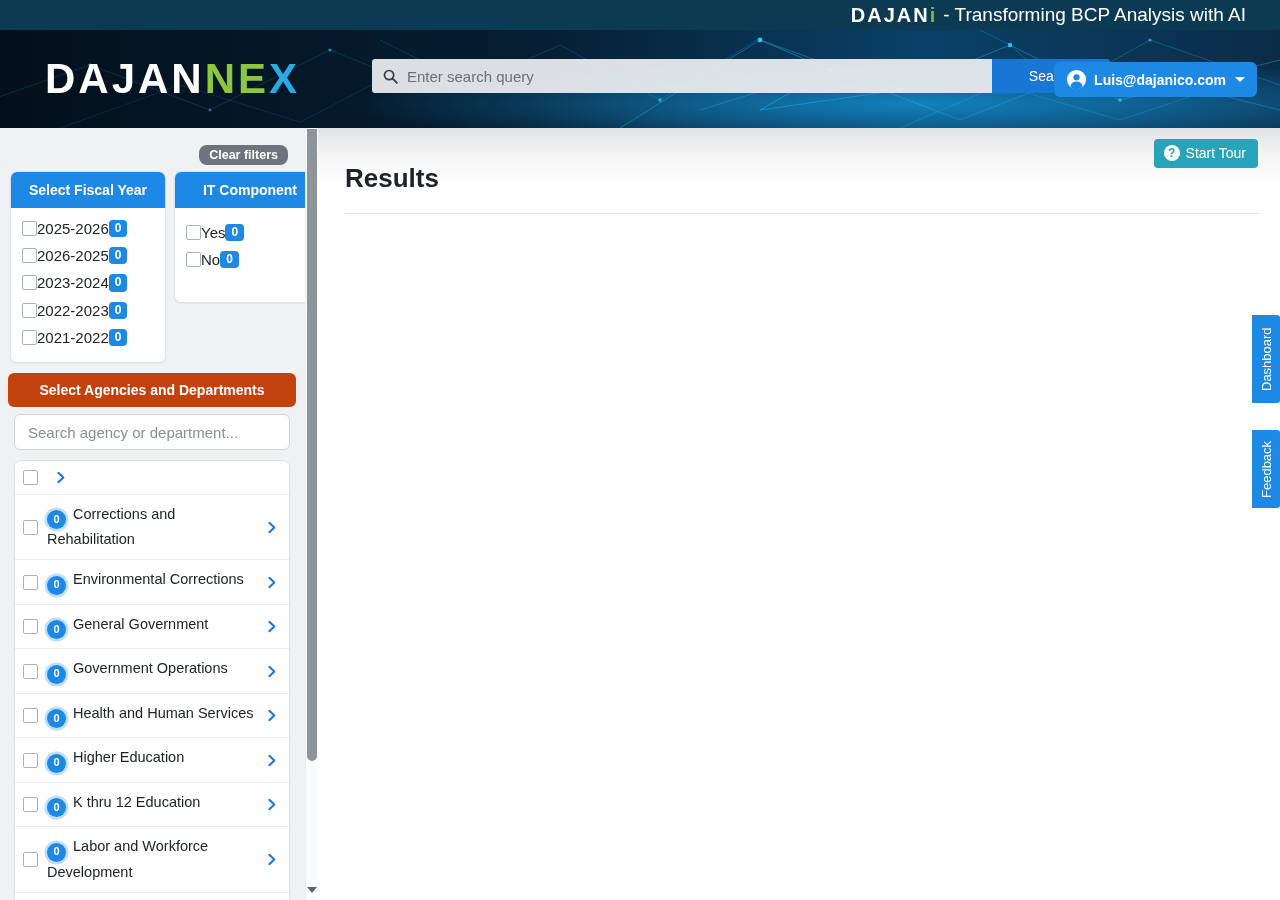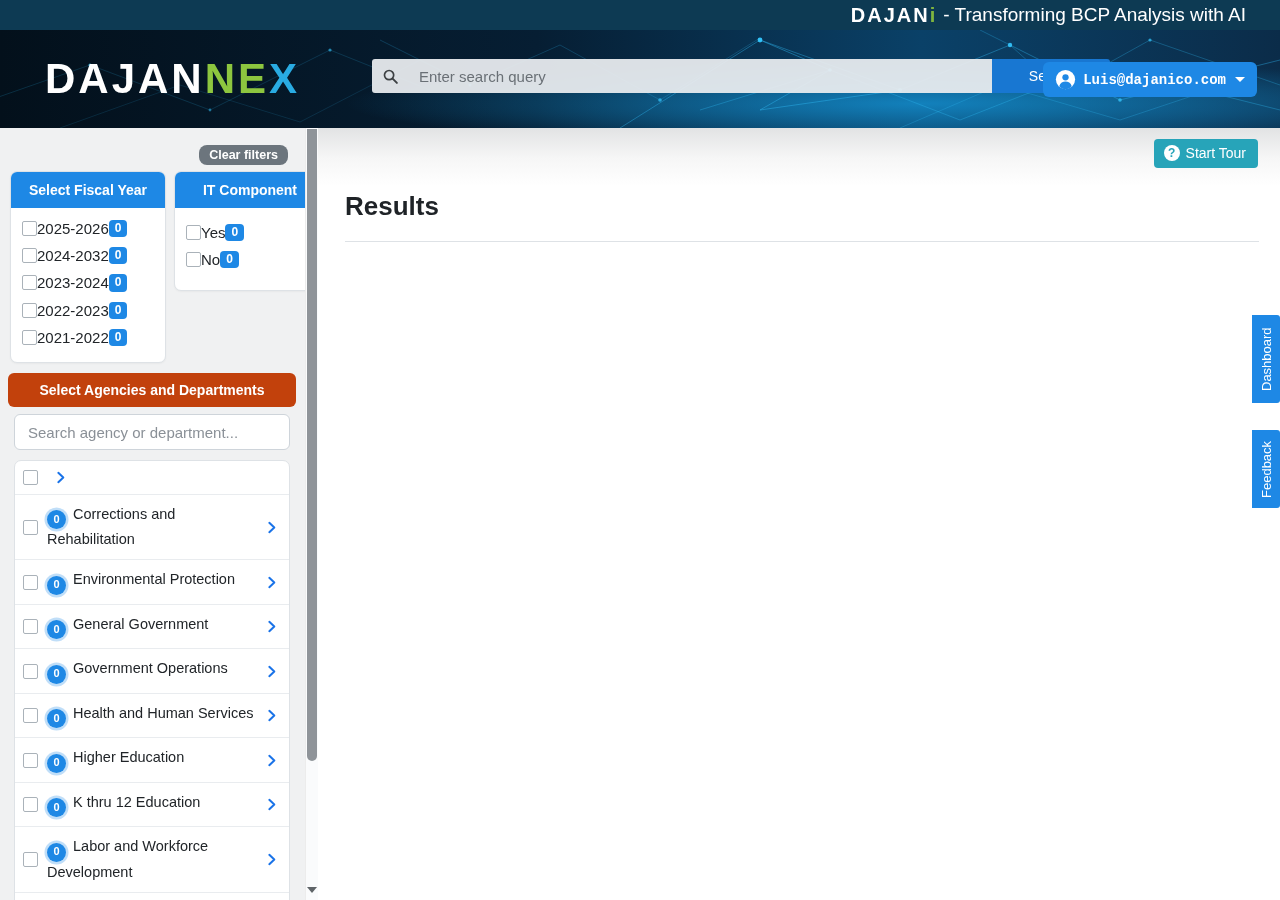--- a/index.html
+++ b/index.html
@@ -17,33 +17,33 @@
   .header { position:relative; height:98px; background:#04121e; overflow:hidden; }
   .header svg.plexus { position:absolute; inset:0; width:100%; height:100%; }
   .logo { position:absolute; left:45px; top:50%; transform:translateY(-50%);
     font-size:42px; font-weight:800; letter-spacing:3px; line-height:1; }
   .logo .l-daja { color:#ffffff; }
   .logo .l-ne   { color:#8dc63f; }
   .logo .l-x    { color:#29abe2; }
 
   .search-group { position:absolute; left:372px; top:29px; display:flex; height:34px; }
   .search-box { width:620px; background:rgba(233,236,239,0.94); display:flex;
-    align-items:center; border-radius:3px 0 0 3px; padding:0 10px;gap:12px; }
+    align-items:center; border-radius:3px 0 0 3px; padding:0 10px; }
   .search-box svg { flex:0 0 auto; }
   .search-box input { border:none; outline:none; background:transparent; width:100%;
     font-size:15px; color:#202124; margin-left:8px; font-family:"Liberation Sans",sans-serif; }
   .search-box input::placeholder { color:#6a7076; }
   .search-btn { width:118px; background:#1877d2; color:#fff; border:none;
     font-size:14px; border-radius:0 3px 3px 0; cursor:pointer;
     font-family:"Liberation Sans",sans-serif; }
 
   .user-btn { position:absolute; right:23px; top:32px; height:35px; background:#1e88e5;
     border:none; border-radius:6px; display:flex; align-items:center; gap:7px;
     padding:4px 12px; color:#fff; font-weight:700; font-size:14px; cursor:pointer;
-    font-family:Liberation Mono, monospace; }
+    font-family:Liberation Sans, sans-serif; }
   .caret-down { width:0; height:0; border-left:5px solid transparent;
     border-right:5px solid transparent; border-top:5px solid #fff; margin-left:2px; }
 
   
   .content-row { display:flex; height:772px; }
 
   
   .sidebar { position:relative; width:305px; background:#f0f1f2; flex:0 0 auto; }
   .clear-filters { position:absolute; top:17px; right:17px; background:#6c757d;
     color:#fff; font-size:12.5px; font-weight:700; border:none; border-radius:8px;
@@ -51,21 +51,21 @@
 
   .panels-row { position:absolute; top:43px; left:10px; display:flex; gap:8px;
     align-items:flex-start; }
   .panel { background:#fff; border:1px solid #dee2e6; border-radius:7px;
     box-shadow:0 1px 2px rgba(0,0,0,.04); }
   .panel-header { background:#1e88e5; color:#fff; font-weight:700; font-size:14px;
     text-align:center; padding:10px 4px; border-radius:6px 6px 0 0; }
   .panel-fiscal { width:156px; }
   .panel-it { width:152px; }
   .panel-body { padding:12px 8px 14px 11px; }
-  .panel-it .panel-body { padding-bottom:20px; padding-top:16px; }
+  .panel-it .panel-body { padding-bottom:32px; padding-top:16px; }
   .check-row { display:flex; align-items:center; margin-bottom:10px; }
   .check-row:last-child { margin-bottom:2px; }
   .cb { width:15px; height:15px; border:1px solid #aab2b9; border-radius:2px;
     background:#fff; flex:0 0 auto; cursor:pointer; }
   .check-label { font-size:15px; color:#212529; }
   .badge-sq { background:#1e88e5; color:#fff; font-size:12px; font-weight:700;
     border-radius:4px; padding:2px 6px; line-height:1.1; }
 
   .agencies-header { position:absolute; top:245px; left:8px; right:9px;
     background:#c2410c; color:#fff; font-weight:700; font-size:14px; text-align:center;
@@ -99,21 +99,21 @@
   
   .main { position:relative; flex:1;
     background:linear-gradient(to bottom, #e2e3e4 0, #f6f6f6 30px, #ffffff 58px); }
   .start-tour { position:absolute; top:11px; right:22px; background:#27a4b9; color:#fff;
     border:none; border-radius:4px; font-size:14px; padding:6px 12px 7px 10px;
     display:flex; align-items:center; gap:6px; cursor:pointer;
     font-family:"Liberation Sans",sans-serif; }
   .q-icon { display:inline-flex; width:16px; height:16px; border-radius:50%;
     background:#fff; color:#27a4b9; font-weight:800; font-size:12px;
     align-items:center; justify-content:center; }
-  .results-title { margin:63px 0 0 27px; font-size:26px; font-weight:600; color:#1f2327; }
+  .results-title { margin:35px 0 0 27px; font-size:26px; font-weight:600; color:#1f2327; }
   .results-rule { border:none; border-top:1px solid #dee2e6; margin:19px 21px 0 27px; }
 
   
   .vtab { position:absolute; right:0; width:28px; background:#1e88e5; color:#fff;
     border:none; border-radius:3px 0 0 3px; cursor:pointer; font-size:13px;
     writing-mode:vertical-rl; transform:rotate(180deg); text-align:center;
     font-family:"Liberation Sans",sans-serif; padding:0; }
   .vtab-dashboard { top:315px; height:88px; }
   .vtab-feedback  { top:430px; height:78px; }
 </style>
@@ -202,21 +202,21 @@
       <div class="panel panel-fiscal">
         <div class="panel-header">Select Fiscal Year</div>
         <div class="panel-body">
           <div class="check-row">
             <span class="cb"></span>
             <span class="check-label">2025-2026</span>
             <span class="badge-sq">0</span>
           </div>
           <div class="check-row">
             <span class="cb"></span>
-            <span class="check-label">2024-2032</span>
+            <span class="check-label">2026-2025</span>
             <span class="badge-sq">0</span>
           </div>
           <div class="check-row">
             <span class="cb"></span>
             <span class="check-label">2023-2024</span>
             <span class="badge-sq">0</span>
           </div>
           <div class="check-row">
             <span class="cb"></span>
             <span class="check-label">2022-2023</span>
@@ -264,21 +264,21 @@
         <span class="cb"></span>
         <span class="agency-text"><span class="badge-circle">0</span><span>Corrections and Rehabilitation</span></span>
         <span class="chevron">
             <svg width="15" height="15" viewBox="0 0 24 24">
               <path d="M8.5 4.5l8 7.5-8 7.5" fill="none" stroke="#1a73e8" stroke-width="3.2" stroke-linecap="round" stroke-linejoin="round"></path>
             </svg>
           </span>
       </div>
       <div class="agency-row">
         <span class="cb"></span>
-        <span class="agency-text"><span class="badge-circle">0</span><span>Environmental Protection</span></span>
+        <span class="agency-text"><span class="badge-circle">0</span><span>Environmental Corrections</span></span>
         <span class="chevron">
             <svg width="15" height="15" viewBox="0 0 24 24">
               <path d="M8.5 4.5l8 7.5-8 7.5" fill="none" stroke="#1a73e8" stroke-width="3.2" stroke-linecap="round" stroke-linejoin="round"></path>
             </svg>
           </span>
       </div>
       <div class="agency-row">
         <span class="cb"></span>
         <span class="agency-text"><span class="badge-circle">0</span><span>General Government</span></span>
         <span class="chevron">

